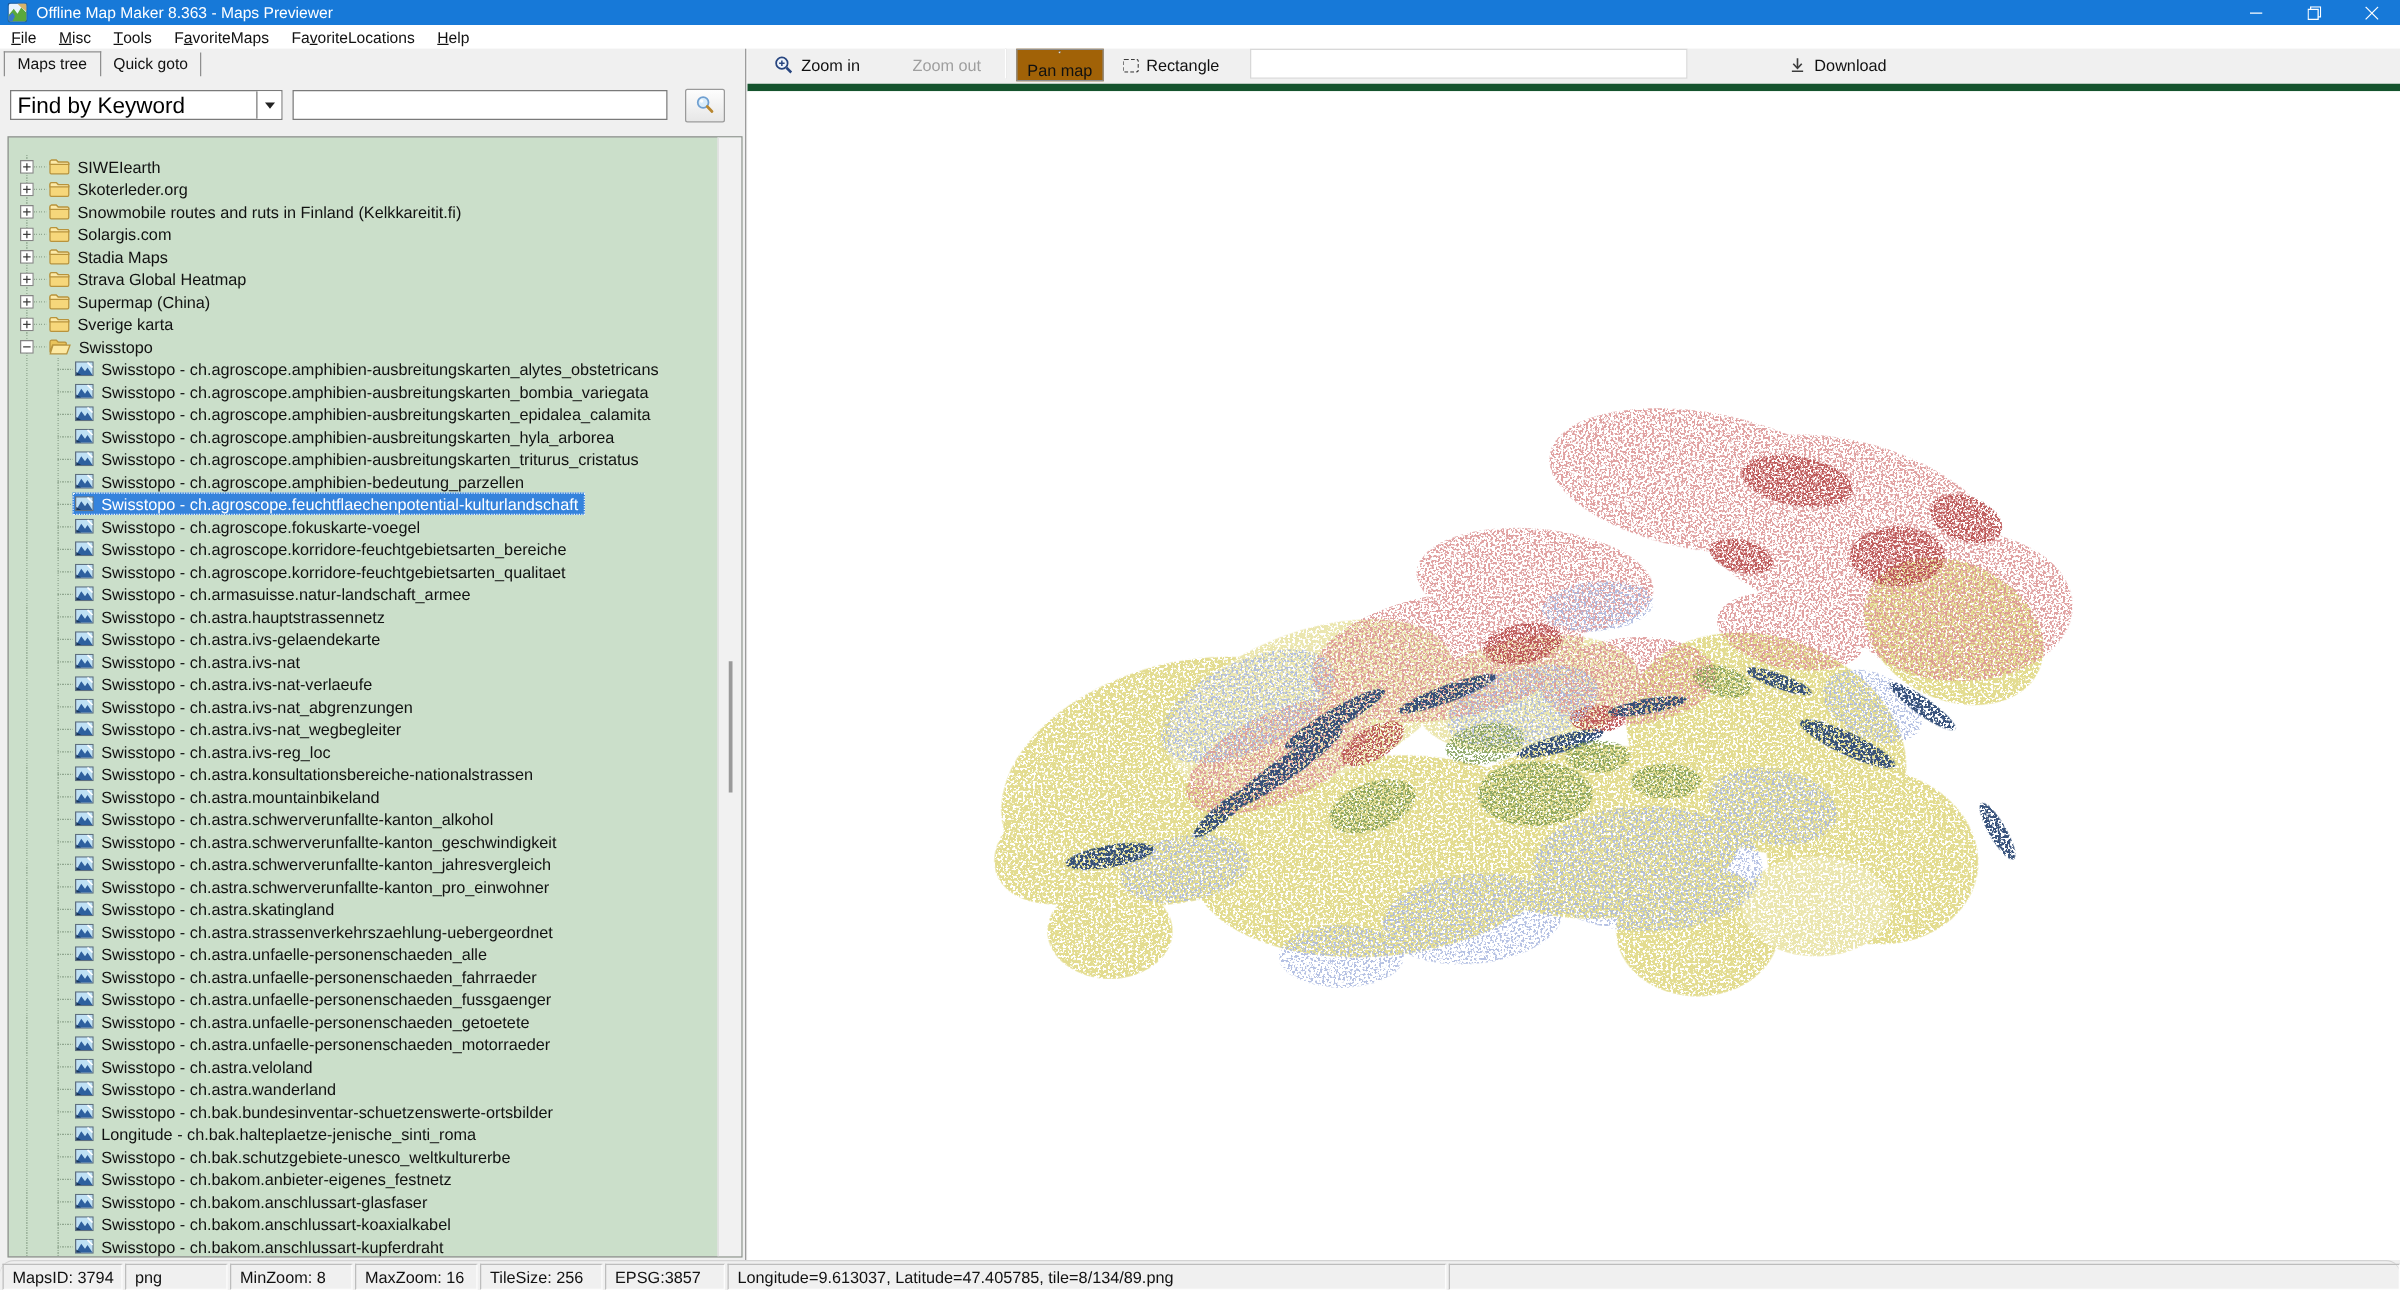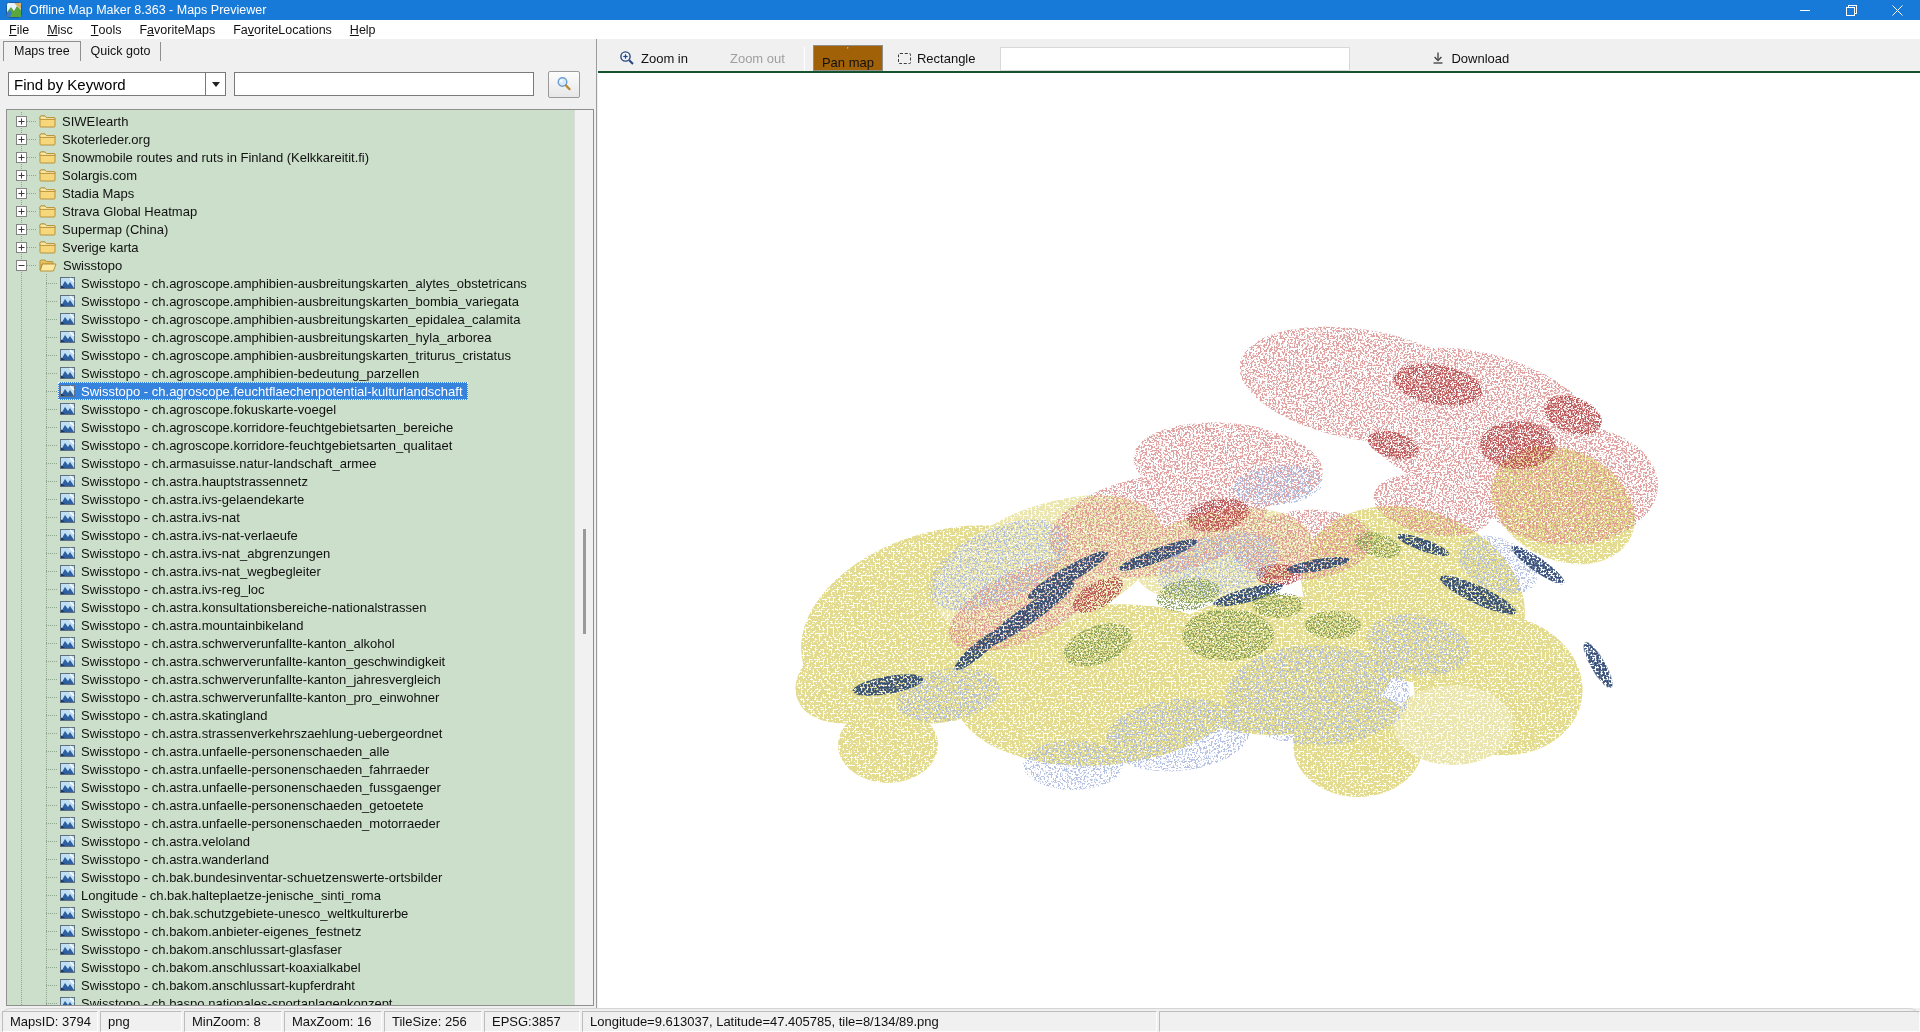--- a/index.html
+++ b/index.html
@@ -24,35 +24,35 @@
   .rightpanel{position:absolute;top:39px;left:598px;right:0;bottom:24px;background:#fff;}
 
   
   .tabstrip{height:22px;display:flex;align-items:flex-end;padding-left:3px;font-size:12.5px;}
   .tab{padding:2px 10px 3px 10px;border-right:1px solid #8f8f8f;color:#111;}
   .tab.active{border:1px solid #8f8f8f;border-bottom:none;background:#f0f0f0;}
 
   
   .searchrow{height:46px;display:flex;align-items:center;padding-left:8px;}
   .combobox{width:218px;height:24px;background:#fff;border:1px solid #7a7a7a;
-    display:flex;align-items:center;font-size:15px;}
+    display:flex;align-items:center;font-size:18px;}
   .combobox .cval{flex:1;padding-left:5px;}
   .combobox .carrow{width:20px;height:100%;border-left:1px solid #7a7a7a;
     display:flex;align-items:center;justify-content:center;background:#fff;}
   .carrow i{width:0;height:0;border-left:4px solid transparent;border-right:4px solid transparent;
     border-top:5px solid #222;}
   .searchinput{width:300px;height:24px;margin-left:8px;border:1px solid #7a7a7a;background:#fff;
     font-size:13px;padding:0 4px;font-family:"Liberation Sans",sans-serif;}
   .searchbtn{width:32px;height:27px;margin-left:14px;background:linear-gradient(#fdfdfd,#e7e7e7);
     border:1px solid #9a9a9a;border-radius:2px;display:flex;align-items:center;justify-content:center;}
 
   
   .treewrap{position:absolute;top:70px;left:6px;right:2px;bottom:2px;
     border:1px solid #8f8f8f;display:flex;background:#cbdfca;}
-  .treeview{flex:1;overflow:hidden;position:relative;padding-top:2px;}
+  .treeview{flex:1;overflow:hidden;position:relative;padding-top:14px;}
   .trow{position:relative;display:flex;align-items:center;height:18px;white-space:nowrap;
     font-size:13px;color:#111;}
   .trow::before{content:'';position:absolute;left:14px;top:0;height:18px;width:1px;
     background-image:repeating-linear-gradient(to bottom,#8fa68f 0,#8fa68f 1px,transparent 1px,transparent 2px);}
   .trow.lv1::after{content:'';position:absolute;left:39px;top:0;height:18px;width:1px;
     background-image:repeating-linear-gradient(to bottom,#8fa68f 0,#8fa68f 1px,transparent 1px,transparent 2px);}
   .trow.lv0{padding-left:9px;}
   .trow.lv1{padding-left:39px;}
   .ebox{width:11px;height:11px;position:relative;z-index:1;display:inline-flex;}
   .stub{height:1px;align-self:center;
@@ -62,22 +62,22 @@
   .hl{display:inline-flex;align-items:center;height:18px;padding:1px 3px 1px 2px;}
   .ticon{display:inline-flex;margin-right:4px;}
   .tlabel{padding:0 2px;}
   .trow.sel .hl{background:#3583dc;outline:1px dotted #eef4fb;outline-offset:-1px;}
   .trow.sel .tlabel{color:#fff;}
   
   .tscroll{width:19px;background:#f1f1f1;border-left:1px solid #dcdcdc;position:relative;}
   .tthumb{position:absolute;left:8px;width:3px;top:419px;height:105px;background:#9a9a9a;}
 
   
-  .maptoolbar{height:34px;background:#f0f0f0;display:flex;align-items:flex-end;
-    font-size:13px;color:#111;border-bottom:2px solid #14532d;}
+  .maptoolbar{height:34px;background:#f0f0f0;display:flex;align-items:flex-start;
+    font-size:13px;color:#111;border-bottom:6px solid #14532d;}
   .tbtn{height:26px;display:flex;align-items:center;padding:0 8px;gap:6px;border:1px solid transparent;}
   .tbtn.disabled{color:#9f9f9f;}
   .tbtn.pressed{background:#a16207;border:1px solid #8f8f8f;flex-direction:column;}
   .tsep{width:1px;height:24px;background:#c2c2c2;border-right:1px solid #fff;margin:0 8px 0 10px;}
   .tinput{width:350px;height:24px;margin-left:16px;border:1px solid #d8d8d8;background:#fff;
     font-size:13px;padding:0 4px;font-family:"Liberation Sans",sans-serif;}
   .recticon{width:13px;height:11px;border:1px dashed #3c3c3c;border-radius:2px;}
 
   
   .maparea{position:absolute;top:34px;left:0;right:0;bottom:0;background:#fff;overflow:hidden;}

